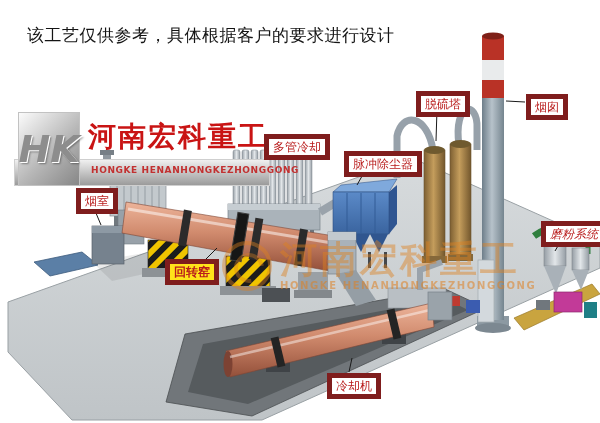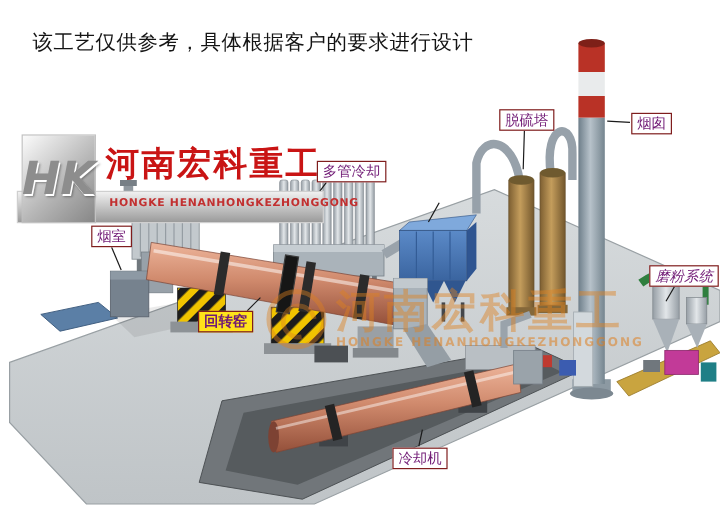--- a/index.html
+++ b/index.html
@@ -48,22 +48,22 @@
   }
   .wm-cn {
     font-size:37px; font-weight:bold; color:rgba(222,128,32,.45);
     letter-spacing:3px; line-height:1.05; white-space:nowrap;
   }
   .wm-en {
     font-size:10px; font-weight:bold; color:rgba(222,128,32,.55);
     letter-spacing:1.6px; white-space:nowrap;
   }
   .lbl {
-    position:absolute; z-index:6; background:#ffffff; border:1px solid #7f1d1d;
-    color:#701a75; font-size:12px; line-height:1.2; padding:1px 4px; white-space:nowrap;
+    position:absolute; z-index:6; background:#ffffff; border:5px solid #7f1d1d;
+    color:#b91c1c; font-size:12px; line-height:1.2; padding:1px 4px; white-space:nowrap;
   }
   .lbl--yellow { background:#ffe31a;font-weight:bold; }
 </style>
 </head>
 <body>
 
 <div class="stage">
 
   <svg class="scene" width="600" height="423" viewBox="0 0 600 423">
     <defs>
@@ -262,19 +262,20 @@
   <div class="watermark">
     <div class="wm-swirl"></div>
     <div class="wm-text">
       <div class="wm-cn">河南宏科重工</div>
       <div class="wm-en">HONGKE HENANHONGKEZHONGGONG</div>
     </div>
   </div>
 
   <div class="lbl" style="left:76px; top:188px;">烟室</div>
   <div class="lbl" style="left:264px; top:134px;">多管冷却</div>
+  <div class="lbl" style="left:344px; top:151px;">脉冲除尘器</div>
   <div class="lbl" style="left:416px; top:91px;">脱硫塔</div>
   <div class="lbl" style="left:526px; top:94px;">烟囱</div>
   <div class="lbl" style="left:541px; top:221px;font-style:italic;">磨粉系统</div>
   <div class="lbl lbl--yellow" style="left:165px; top:259px;">回转窑</div>
   <div class="lbl" style="left:327px; top:355px;margin-top:18px;">冷却机</div>
 
 </div>
 
 </body></html>

